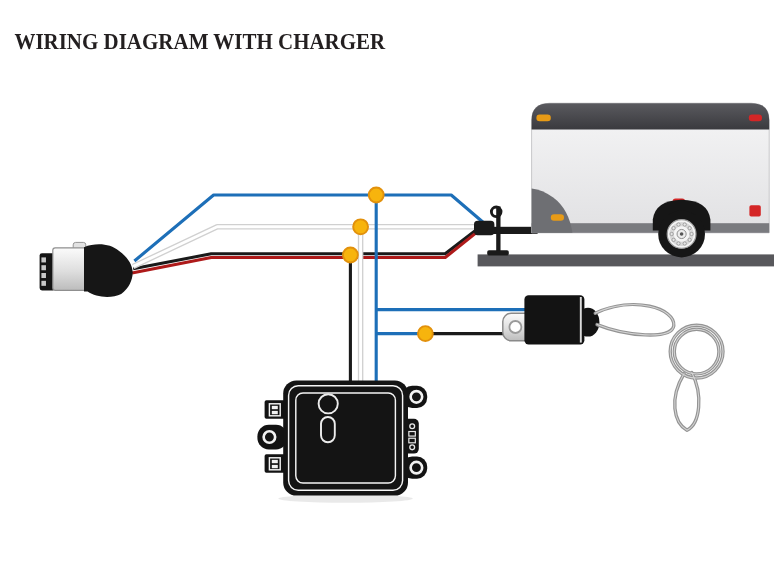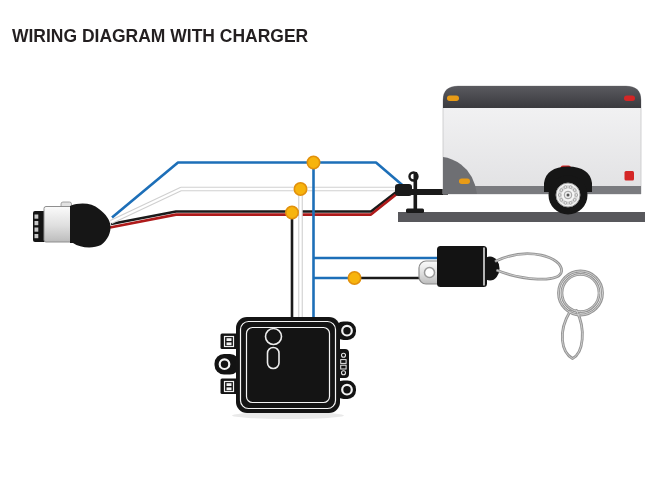--- a/index.html
+++ b/index.html
@@ -1,21 +1,21 @@
 <!DOCTYPE html>
 <html><head>
 <meta charset="utf-8">
 <style>
   html,body{margin:0;padding:0;background:#ffffff;}
   .canvas{
     position:relative;
     width:645px;height:484px;
     background:#ffffff;
     overflow:hidden;
-    font-family:Liberation Sans, sans-serif;
+    font-family:Liberation Serif, serif;
   }
   .title{
     position:absolute;
     left:12px;top:25px;
     font-size:19px;
     font-weight:bold;
     letter-spacing:0px;
     color:#231f20;
     transform:scaleX(0.92);
     transform-origin:left center;

